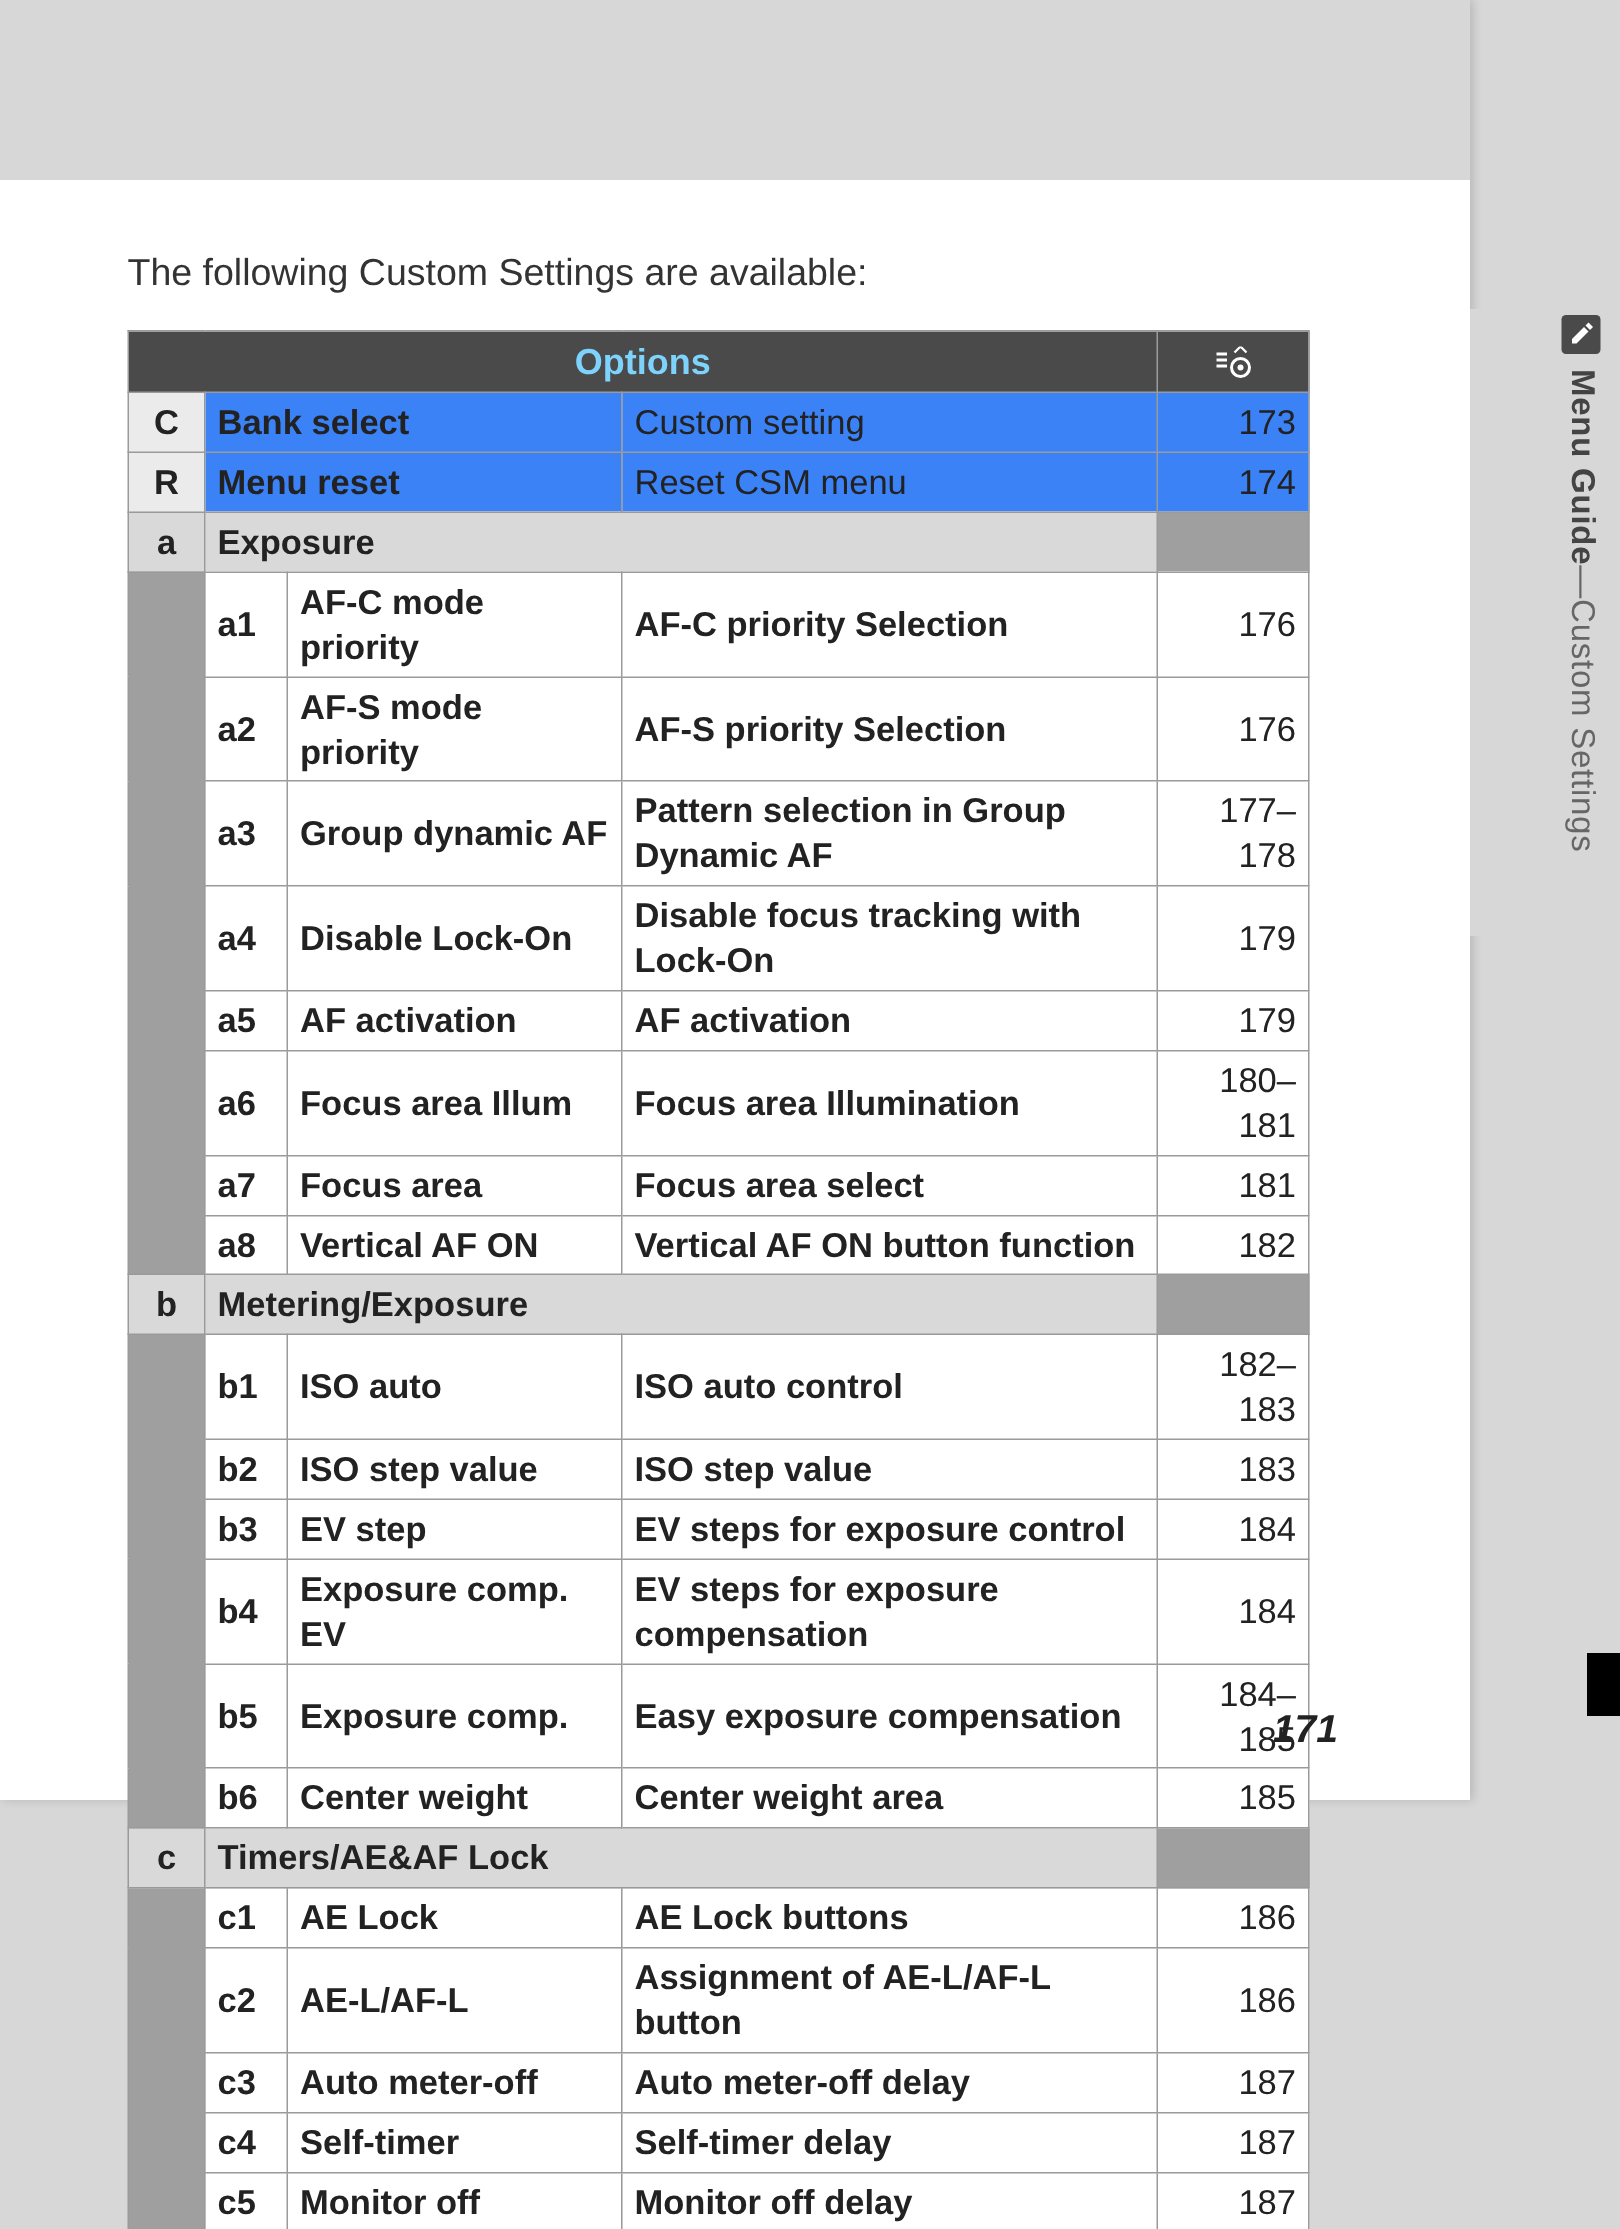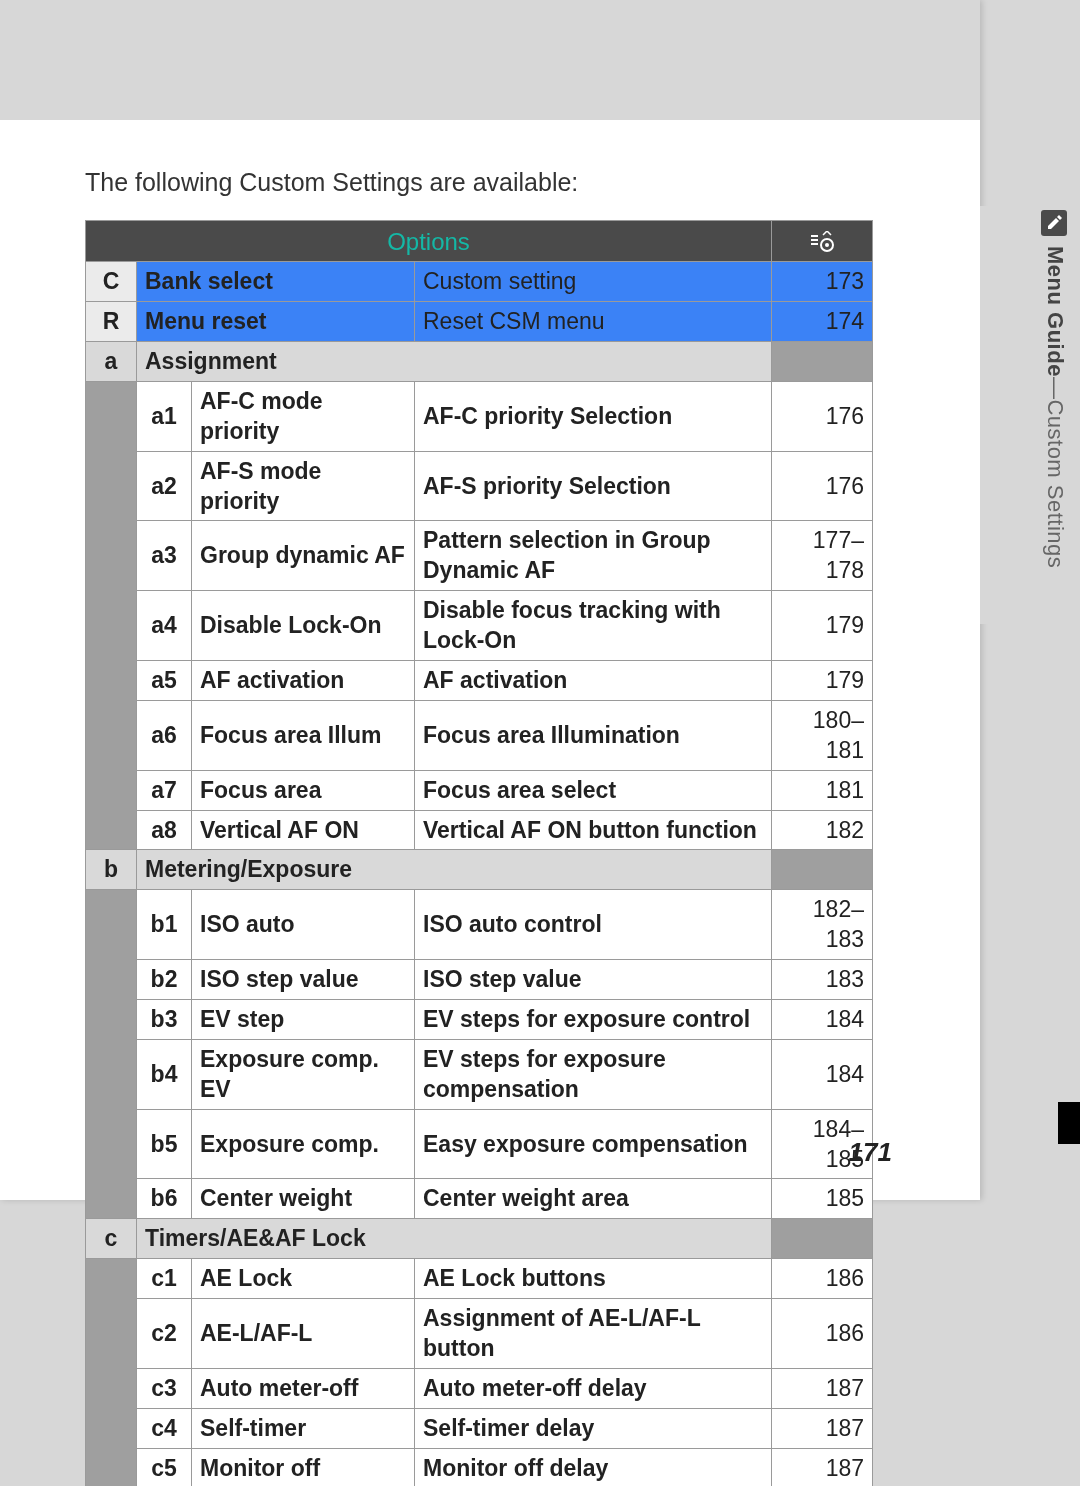--- a/index.html
+++ b/index.html
@@ -31,29 +31,29 @@
     width:788px;
     border-collapse:collapse;
     font-size:23px;
   }
   .tbl td,.tbl th{
     border:1px solid #9a9a9a;
     padding:5px 8px 4px;
     line-height:1.3;
   }
   .hdr td{
-    background:#4a4a4a;color:#14b8a6;font-weight:400;text-align:center;
+    background:#4a4a4a;color:#7dd3fc;font-weight:700;text-align:center;
     font-size:24px;
   }
   .hdr td.icon{width:84px}
   .hdr td.opt{}
   .icon-pencil svg,.icon-csm svg{display:block;margin:0 auto}
   .k  {font-weight:700}
   .acol{width:34px;text-align:center;font-weight:700}
-  .bcol{width:38px;text-align:center;font-weight:700}
+  .bcol{width:38px;font-weight:700}
   .name{width:206px;font-weight:700}
   .desc{font-weight:400}
   .pg  {width:84px;text-align:right;font-weight:400}
   tr.top .pg,tr.top td{background:#3b82f6}
   tr.grp td.sect{background:#9f9f9f}
   tr.grp td.spanlbl{background:#d9d9d9;font-weight:700}
   tr.top td.acol{background:#ebebeb}
   tr.item td{background:#fff}
   tr.item .desc{font-weight:700}
   tr.item .name{font-weight:700}
@@ -121,21 +121,21 @@
           <td class="acol">R</td>
           <td class="name k" colspan="2">Menu reset</td>
           <td class="desc">Reset CSM menu</td>
           <td class="pg">174</td>
         </tr>
       </tbody>
 
     <tbody id="group-rows">
         <tr class="grp">
           <td class="acol spanlbl">a</td>
-          <td class="spanlbl" colspan="3">Assignment</td>
+          <td class="spanlbl" colspan="3">Exposure</td>
           <td class="sect"></td>
         </tr>
         <tr class="item">
           <td class="acol" rowspan="8" style="background:#9f9f9f;border-top:none"></td>
           <td class="bcol">a1</td>
           <td class="name">AF-C mode priority</td>
           <td class="desc">AF-C priority Selection</td>
           <td class="pg">176</td>
         </tr>
         <tr class="item">

